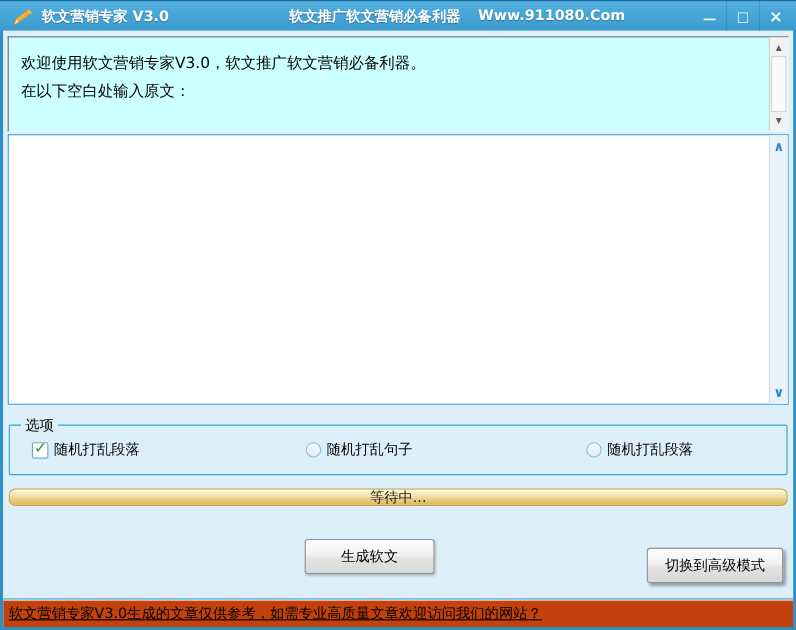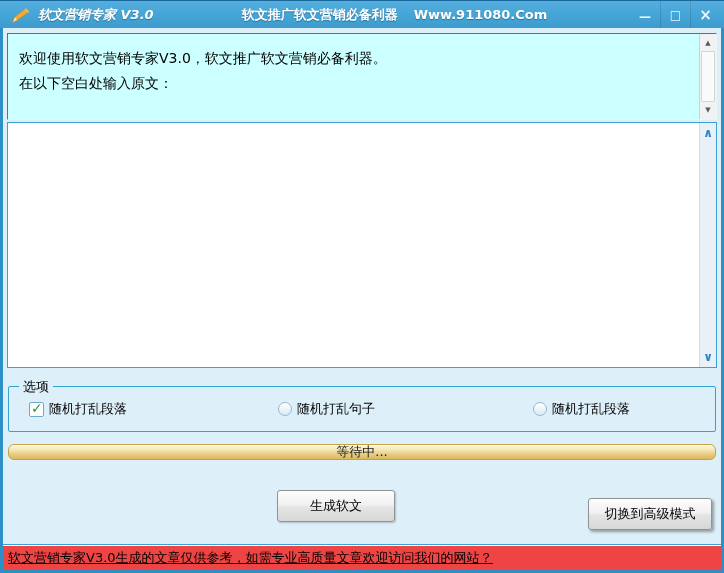--- a/index.html
+++ b/index.html
@@ -11,21 +11,21 @@
   }
   
   .titlebar {
     position:absolute; left:0; top:0; width:724px; height:28px;
     background:linear-gradient(180deg,#54aedd 0%,#47a6d8 45%,#3d9bce 100%);
     border-top:1px solid #1a699e;
     display:flex; align-items:center; color:#fff;
   }
   .titlebar .app-icon { width:22px; height:20px; margin:0 7px 0 9px; flex:0 0 auto; }
   .titlebar .t-text { font-size:13px; font-weight:bold; text-shadow:0 1px 1px rgba(0,0,0,.3); white-space:nowrap; }
-  .titlebar .t-app   { margin-right:51px;font-style:italic; }
+  .titlebar .t-app   { margin-right:72px; }
   .titlebar .t-tag   { margin-right:16px;padding-left:37px; }
   .win-controls { position:absolute; right:4px; top:0; height:28px; display:flex; }
   .win-btn {
     width:30px; height:28px; display:flex; align-items:center; justify-content:center;
     color:#eaf6fd; font-size:12px; cursor:pointer; border-left:1px solid rgba(0,0,0,.12);
   }
   .win-btn:first-child { border-left:none; }
   .win-btn.close { font-size:15px; font-weight:bold; }
   .win-btn.min span { font-weight:bold; transform:translateY(2px); }
   
@@ -124,21 +124,21 @@
     background:linear-gradient(180deg,#fdfdfd 0%,#f1f1f1 45%,#e4e4e4 55%,#d7d7d7 100%);
     font-size:13px; color:#000; cursor:pointer;
     display:flex; align-items:center; justify-content:center;
     font-family:"DejaVu Sans","Liberation Sans",sans-serif;
   }
   .btn-generate { left:274px; top:462px; width:118px; height:32px; box-shadow:1px 1px 2px rgba(0,0,0,.2); }
   .btn-switch   { left:585px; top:470px; width:124px; height:32px; box-shadow:2px 2px 3px rgba(0,0,0,.35); }
   
   .footer {
     position:absolute; left:0; top:518px; width:718px; height:24px;
-    background:#ef4444; display:flex; align-items:center;
+    background:#c2410c; display:flex; align-items:center;
   }
   .footer a {
     margin-left:5px; font-size:13px; color:#000;
     text-decoration:underline; cursor:pointer; white-space:nowrap;
   }
 </style>
 </head>
 <body>
 
 <div class="window">

